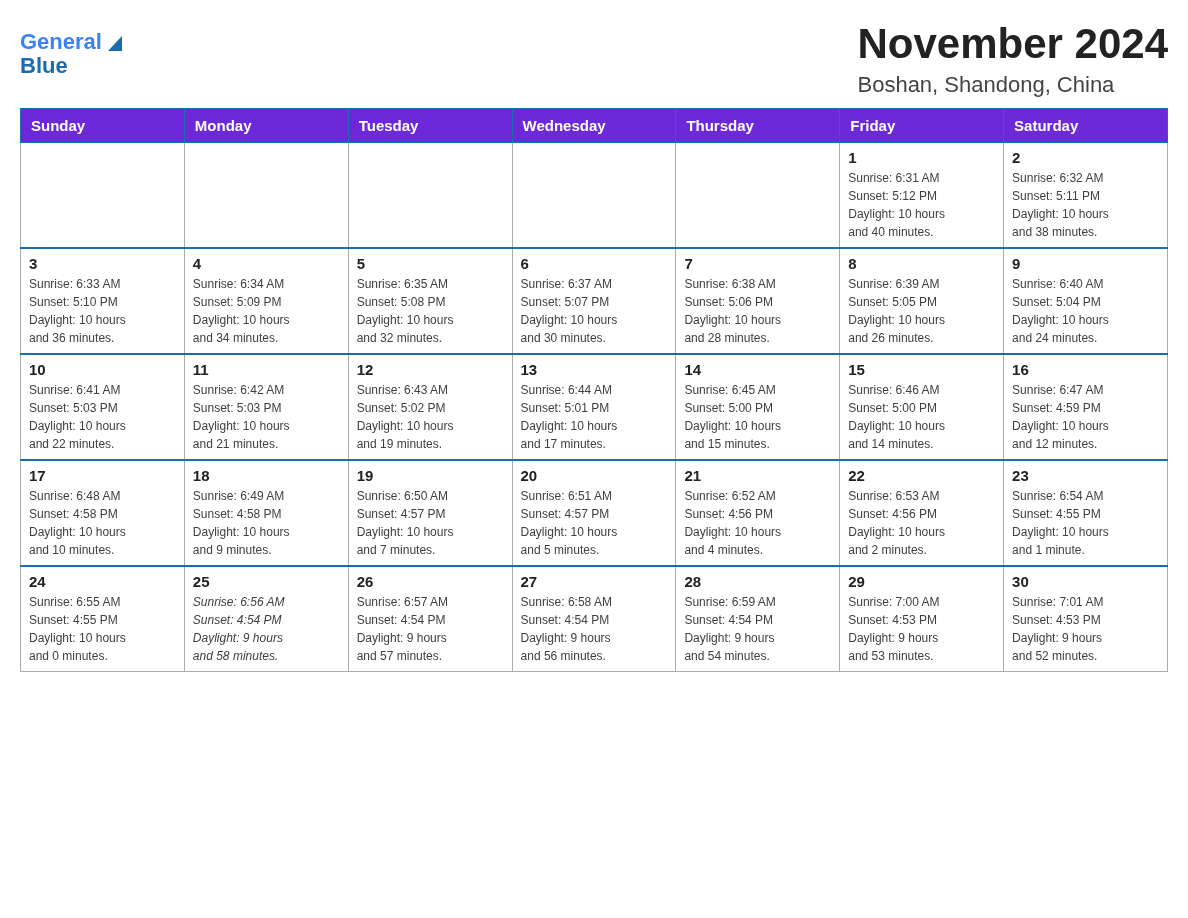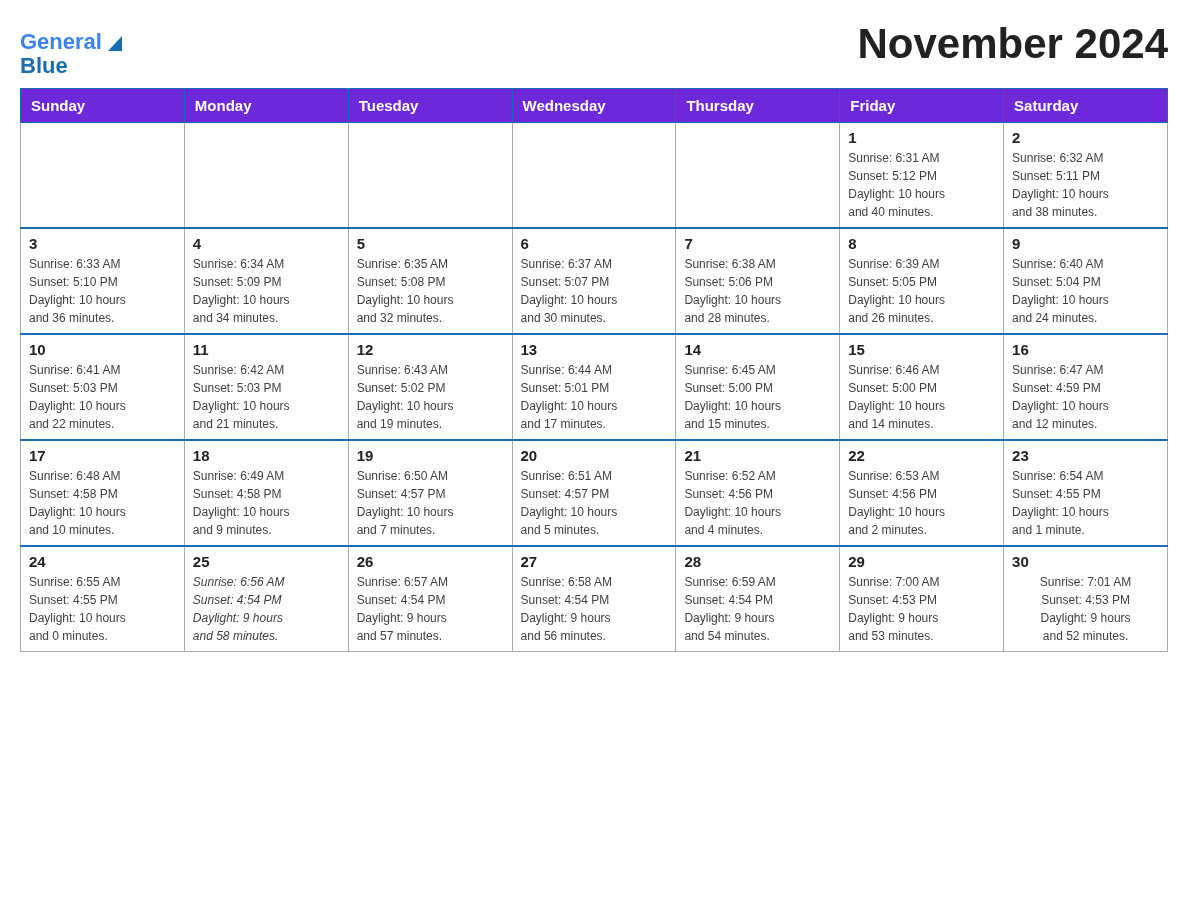--- a/index.html
+++ b/index.html
@@ -105,20 +105,21 @@
           <polygon points="4,20 18,20 18,5" fill="#1a6cb0"></polygon>
         </svg>
       </div>
       <div>
         <span class="logo-blue">Blue</span>
       </div>
     </div>
   </div>
   <div class="title-block">
     <h1>November 2024</h1>
+    <h2>Boshan, Shandong, China</h2>
   </div>
 </div>
 
 <table class="calendar">
   <thead>
     <tr>
       <th>Sunday</th>
       <th>Monday</th>
       <th>Tuesday</th>
       <th>Wednesday</th>
@@ -340,20 +341,20 @@
         </td>
         <td>
           <span class="day-number">29</span>
           <div class="day-info" style="white-space: pre-line;">Sunrise: 7:00 AM
 Sunset: 4:53 PM
 Daylight: 9 hours
 and 53 minutes.</div>
         </td>
         <td>
           <span class="day-number">30</span>
-          <div class="day-info" style="white-space: pre-line; text-align: center;">Sunrise: 7:01 AM
+          <div class="day-info" style="white-space: pre-line;">Sunrise: 7:01 AM
 Sunset: 4:53 PM
 Daylight: 9 hours
 and 52 minutes.</div>
         </td>
       </tr>
     </tbody>
 </table>
 
 </body></html>

